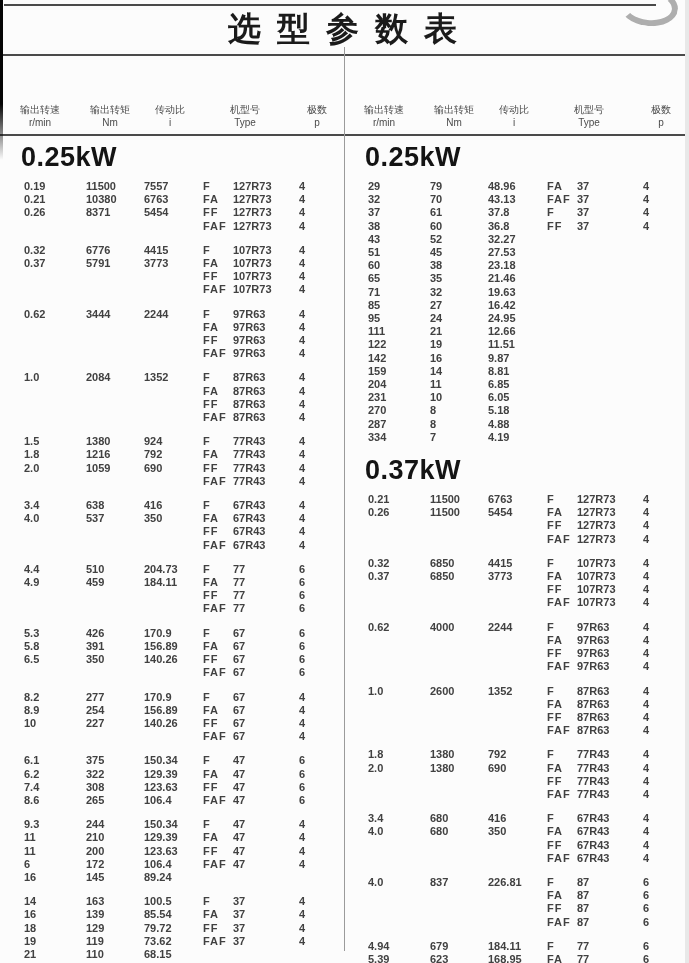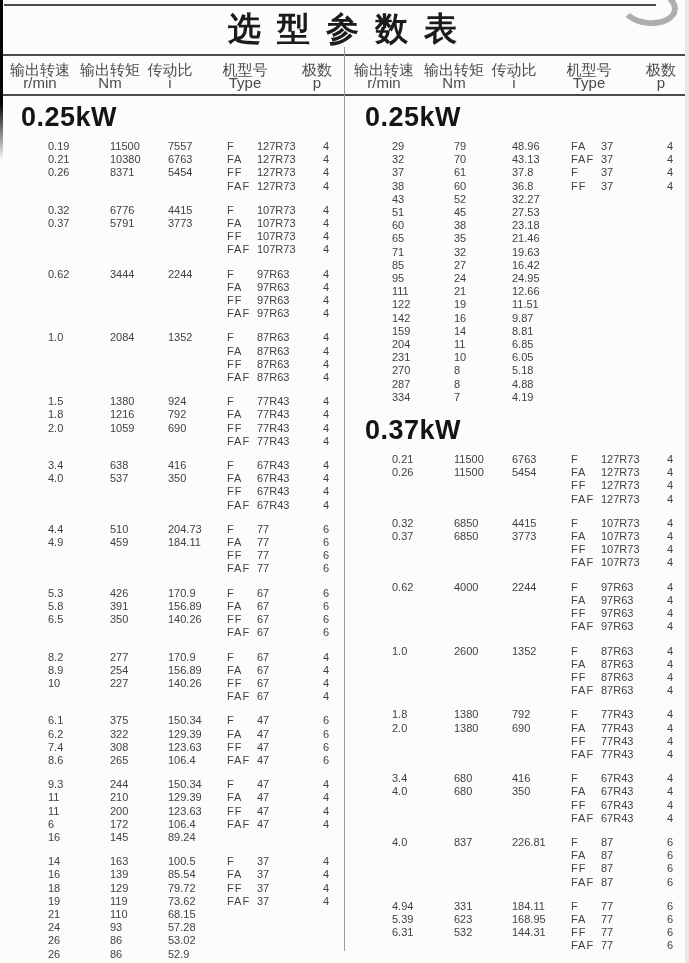--- a/index.html
+++ b/index.html
@@ -10,25 +10,25 @@
   .rule{height:2px;background:#4a4a4a;}
   .top-rule{margin:4px 0 0 4px;width:652px;}
   .title{
     font-size:33px;font-weight:bold;letter-spacing:16px;text-indent:16px;
     text-align:center;color:#1b1b1b;padding:1px 0 2px 0;white-space:nowrap;
   }
   .cols{display:flex;}
   .half{width:344px;flex:0 0 344px;}
   .divider{position:absolute;left:344px;top:47px;bottom:12px;width:1px;background:#9b9b9b;}
   .thead{display:flex;padding:7px 0 5px 0;}
-  .th{text-align:center;font-size:15px;color:#4b4b4b;line-height:13px;white-space:nowrap;}
+  .th{text-align:center;font-size:10px;color:#4b4b4b;line-height:13px;white-space:nowrap;margin-top:40px;}
   .kw{font-size:27px;line-height:30px;font-weight:bold;color:#141414;margin:6px 0 8px 21px;letter-spacing:0.5px;}
   .group{
     display:grid;grid-template-columns:62px 58px 59px 30px 64px 35px;
-    padding-left:48px;margin-bottom:11px;font-size:11px;line-height:13.2px;color:#414141;
+    padding-left:24px;margin-bottom:11px;font-size:11px;line-height:13.2px;color:#414141;font-weight:bold;
   }
   .c{white-space:nowrap;}
   .group>.c:nth-child(6n+4){letter-spacing:1px;}
   .group>.c:nth-child(6n+6){padding-left:2px;}
   .edge-strip{position:absolute;left:0;top:0;width:3px;height:160px;
     background:linear-gradient(#050505 65%,rgba(5,5,5,0));}
   .curl{
     position:absolute;right:7px;top:-12px;width:46px;height:26px;
     border:6px solid #aeaeae;border-radius:50%;
     border-top-color:transparent;border-left-color:transparent;
@@ -738,21 +738,21 @@
           <div class="c">6</div>
           <div class="c"></div>
           <div class="c"></div>
           <div class="c"></div>
           <div class="c">FAF</div>
           <div class="c">87</div>
           <div class="c">6</div>
         </div>
         <div class="group">
           <div class="c">4.94</div>
-          <div class="c">331</div>
+          <div class="c">679</div>
           <div class="c">184.11</div>
           <div class="c">F</div>
           <div class="c">77</div>
           <div class="c">6</div>
           <div class="c">5.39</div>
           <div class="c">623</div>
           <div class="c">168.95</div>
           <div class="c">FA</div>
           <div class="c">77</div>
           <div class="c">6</div>

